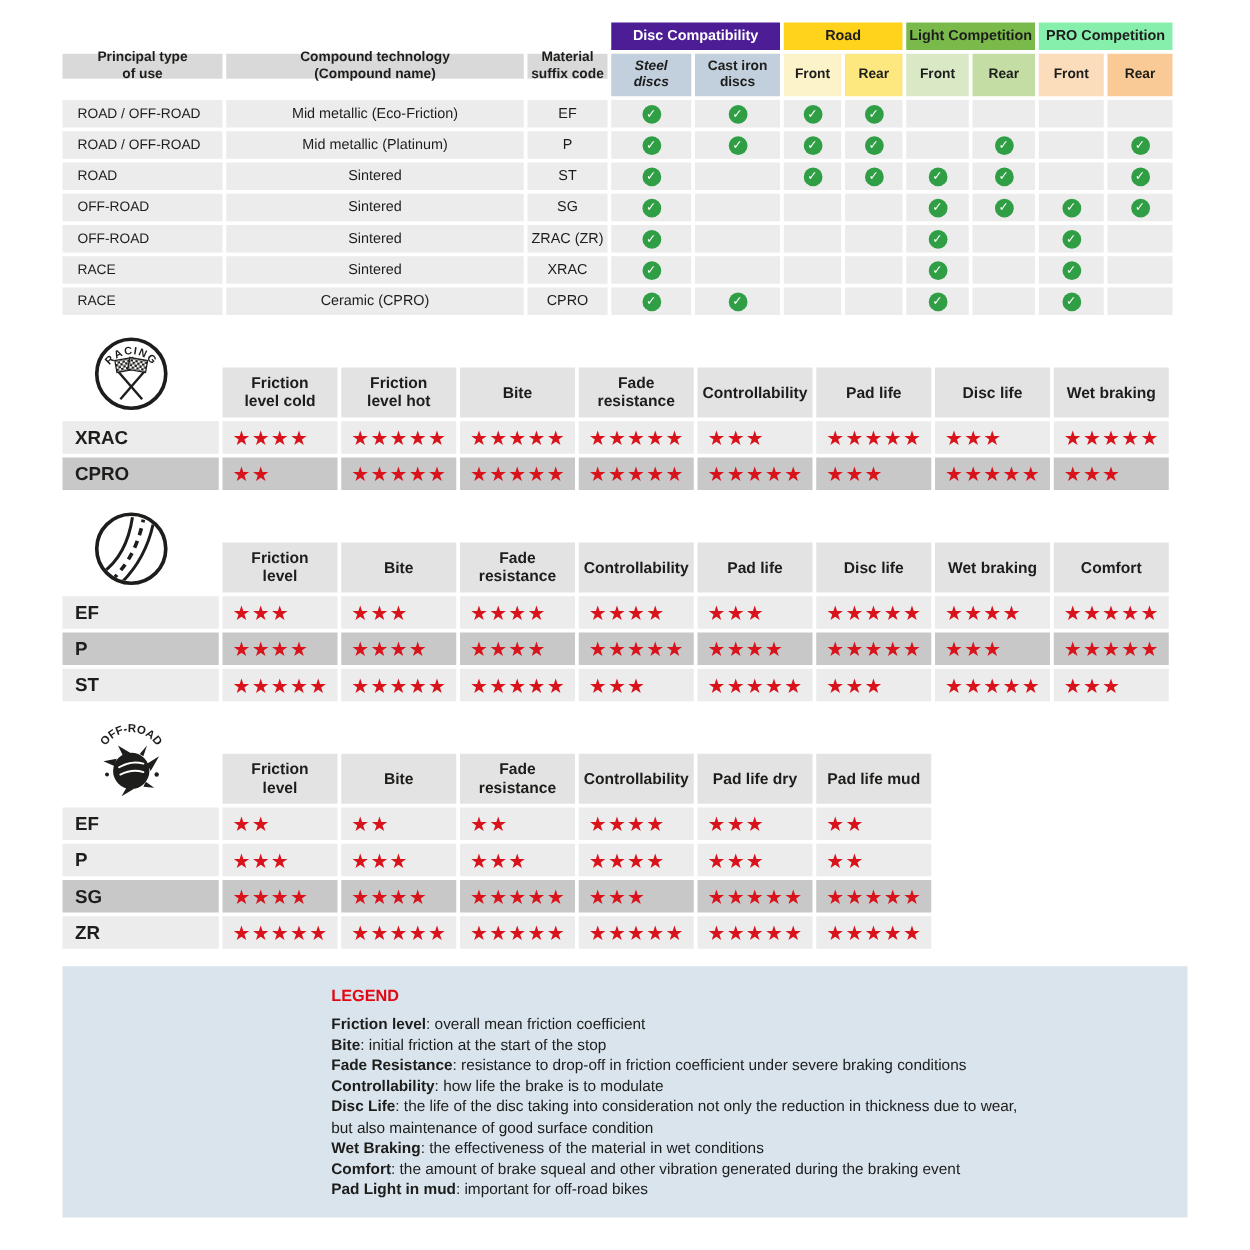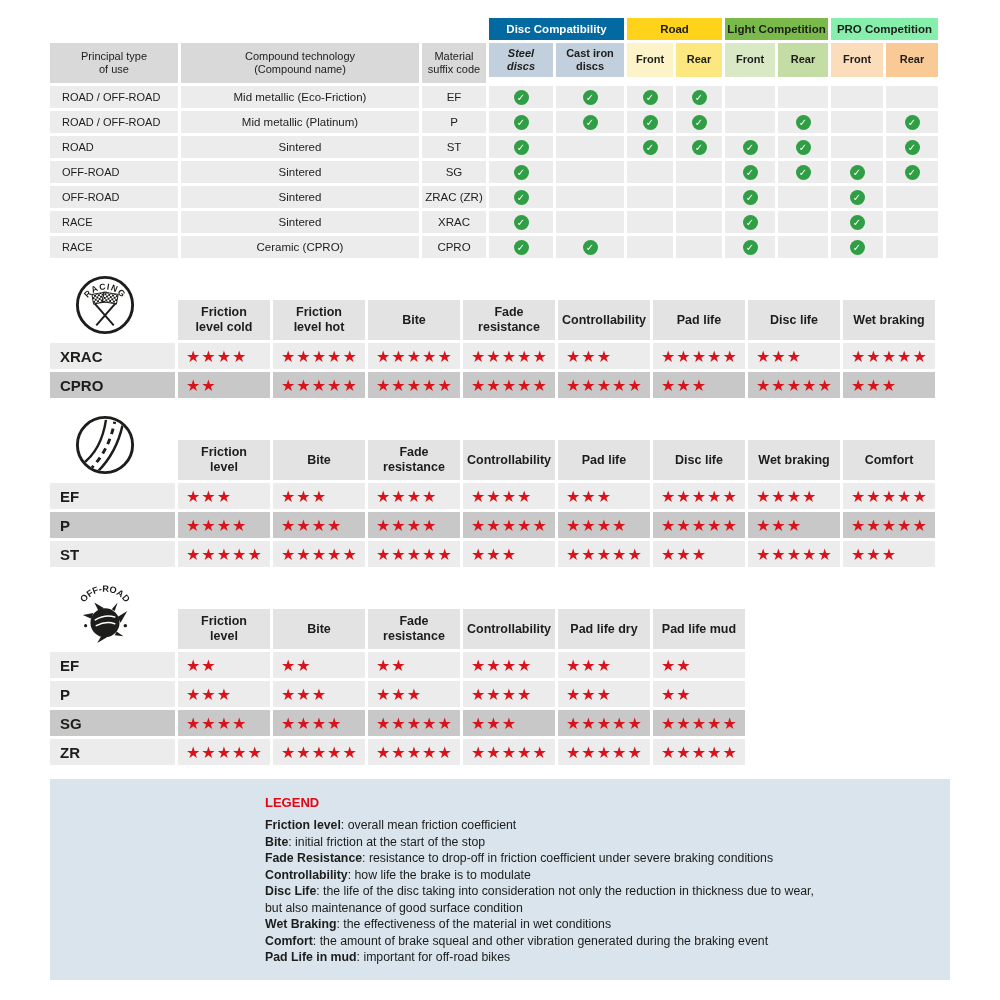--- a/index.html
+++ b/index.html
@@ -5,21 +5,21 @@
   *{box-sizing:border-box;margin:0;padding:0}
   html,body{width:1000px;height:1000px;overflow:hidden;background:#fff;color:#1d1d1b;
     font-family:"Liberation Sans",sans-serif}
   .page{padding:18px 50px 0}
 
   .cell{display:flex;align-items:center;justify-content:center;text-align:center}
 
   
   .compat{display:grid;grid-template-columns:128px 238px 64px 64px 68px 46px 46px 50px 50px 52px 52px;gap:3px}
   .group-head{height:22px;font-size:11.5px;font-weight:700}
-  .main-head{background:var(--header-gray,#d9d9d9);height:40px;font-size:11px;font-weight:400;line-height:1.2;white-space:pre-line}
+  .main-head{background:var(--header-gray,#d9d9d9);height:20px;font-size:11px;font-weight:700;line-height:1.2;white-space:pre-line}
   .sub-head{height:34px;font-size:11px;font-weight:700;line-height:1.2;white-space:pre-line}
   .data{background:var(--row-light,#ececec);height:22px;font-size:11.5px}
   .use{justify-content:flex-start;text-align:right;padding-left:12px;font-size:11px}
   .check{width:15px;height:15px;border-radius:50%;background:var(--check-color,#2f9e44);color:#fff;
     font-size:10px;font-weight:700;display:flex;align-items:center;justify-content:center;
     font-family:"DejaVu Sans",sans-serif}
 
   
   .rating-section{position:relative;margin-top:42px}
   .section-icon{position:absolute;left:24px;top:-26px;width:62px;height:62px}
@@ -39,21 +39,21 @@
   .legend-line{font-size:12.3px;line-height:16.5px}
   .legend-line b{font-weight:700}
 </style>
 </head>
 <body>
 
 <div class="page">
 
   <div class="compat">
       <div class="cell" style="grid-column: span 3;"></div>
-      <div class="cell group-head" style="background: #0369a1; color: rgb(255, 255, 255); grid-column: span 2;">Disc Compatibility</div>
+      <div class="cell group-head" style="background: #4c1d95; color: rgb(255, 255, 255); grid-column: span 2;">Disc Compatibility</div>
       <div class="cell group-head" style="background: rgb(255, 210, 28); color: rgb(29, 29, 27); grid-column: span 2;">Road</div>
       <div class="cell group-head" style="background: rgb(121, 186, 75); color: rgb(29, 29, 27); grid-column: span 2;">Light Competition</div>
       <div class="cell group-head" style="background: #86efac; color: rgb(29, 29, 27); grid-column: span 2;">PRO Competition</div>
       <div class="cell main-head">Principal type
 of use</div>
       <div class="cell main-head">Compound technology
 (Compound name)</div>
       <div class="cell main-head">Material
 suffix code</div>
       <div class="cell sub-head" style="background: rgb(194, 207, 220); font-style: italic;">Steel
@@ -393,17 +393,17 @@
     <div class="legend-title">LEGEND</div>
     <div>
         <div class="legend-line"><b>Friction level</b><span>: overall mean friction coefficient</span></div>
         <div class="legend-line"><b>Bite</b><span>: initial friction at the start of the stop</span></div>
         <div class="legend-line"><b>Fade Resistance</b><span>: resistance to drop-off in friction coefficient under severe braking conditions</span></div>
         <div class="legend-line"><b>Controllability</b><span>: how life the brake is to modulate</span></div>
         <div class="legend-line"><b>Disc Life</b><span>: the life of the disc taking into consideration not only the reduction in thickness due to wear,</span></div>
         <div class="legend-line"><span>but also maintenance of good surface condition</span></div>
         <div class="legend-line"><b>Wet Braking</b><span>: the effectiveness of the material in wet conditions</span></div>
         <div class="legend-line"><b>Comfort</b><span>: the amount of brake squeal and other vibration generated during the braking event</span></div>
-        <div class="legend-line"><b>Pad Life in mud</b><span>: important for off-road bikes</span></div>
+        <div class="legend-line"><b>Pad Light in mud</b><span>: important for off-road bikes</span></div>
       </div>
   </div>
 
 </div>
 
 </body></html>

